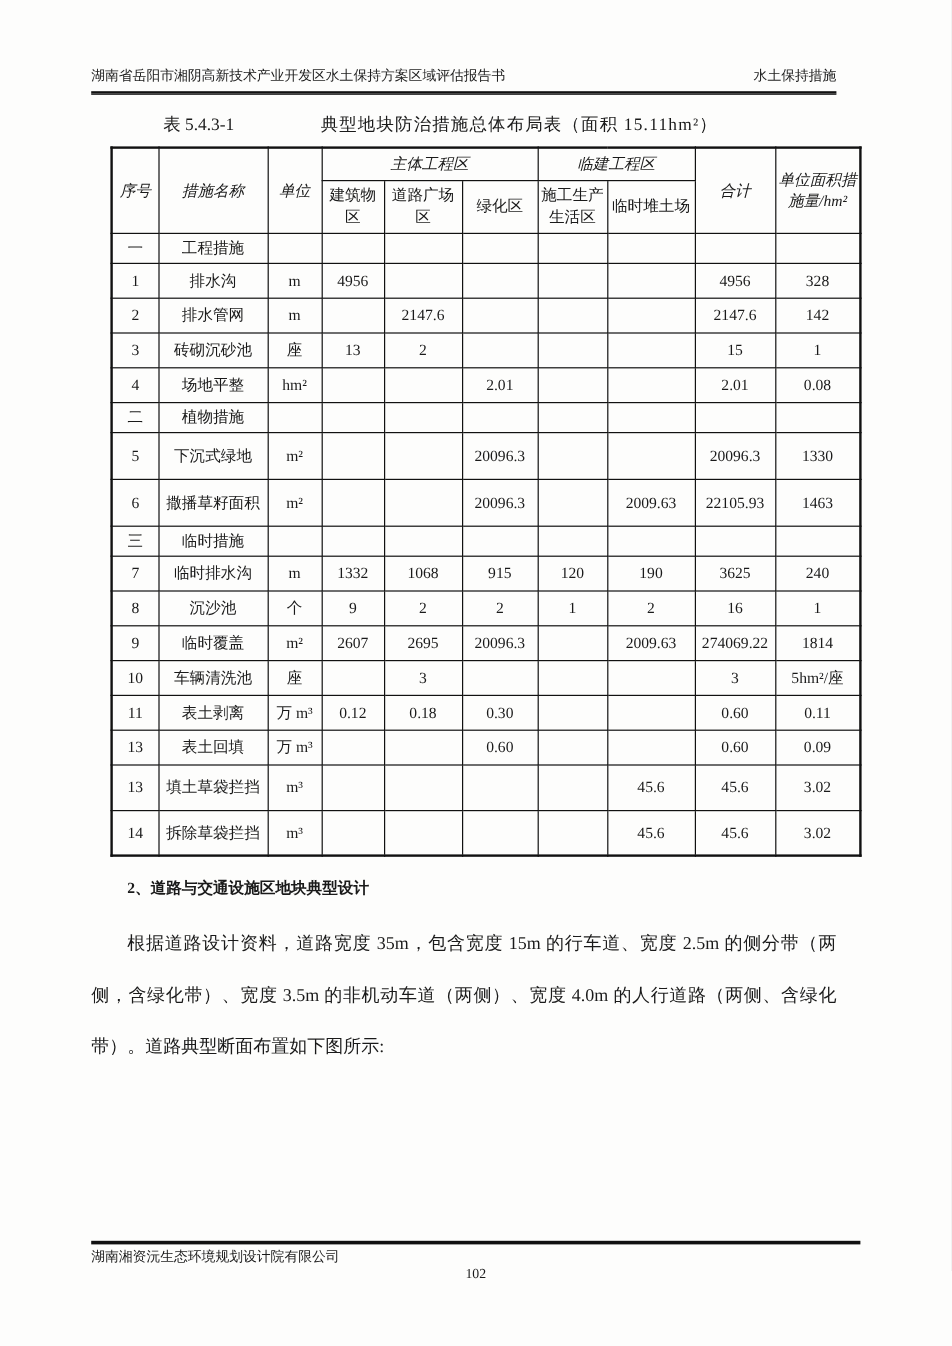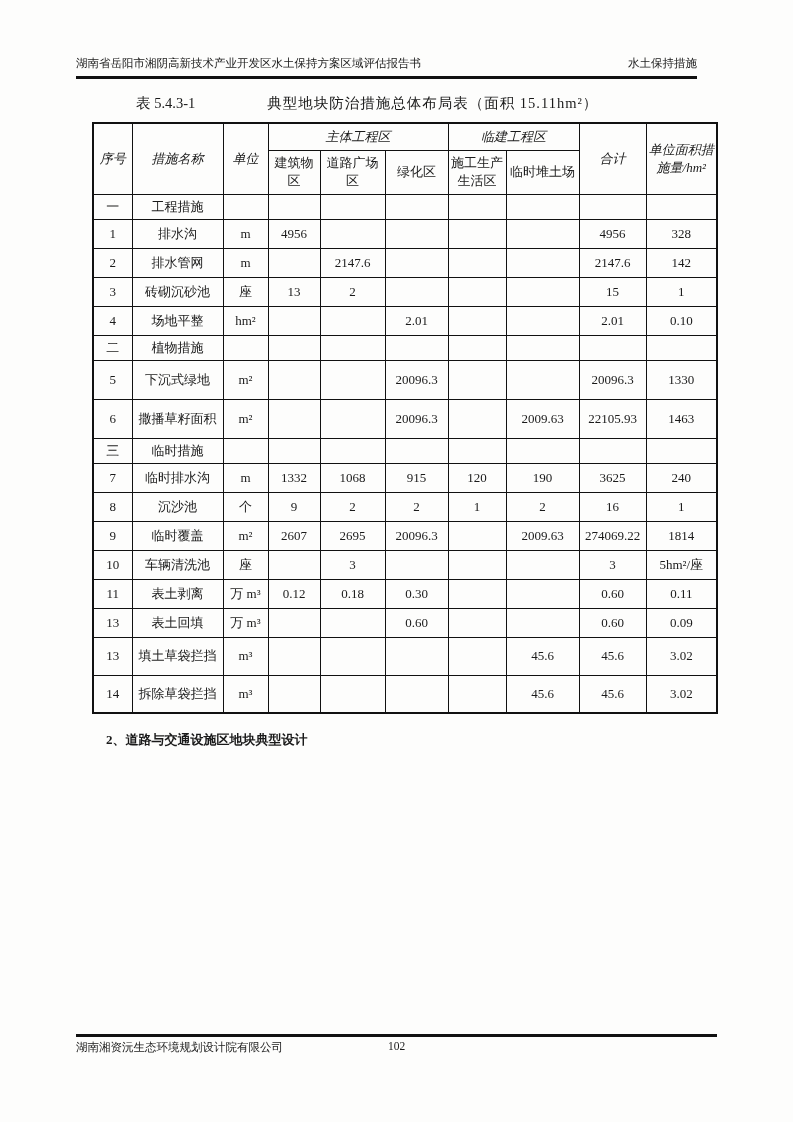--- a/index.html
+++ b/index.html
@@ -61,21 +61,21 @@
     font-size:15px;
     line-height:43px;
     text-align:justify;
     text-indent:2em;
   }
   
   .footer { position:absolute; left:76px; right:76px; top:1034px; }
   .ftr-rule { height:2px; border-top:1px solid #111; border-bottom:2px solid #111; margin-bottom:3px; }
   .ftr-row { position:relative; font-size:11.5px; height:18px; }
   .ftr-company { position:absolute; left:0; top:0; }
-  .ftr-page { position:absolute; left:50%; transform:translateX(-50%); top:0; }
+  .ftr-page { position:absolute; left:50%; transform:translateX(-50%); top:16px; }
 </style>
 </head>
 <body>
 
 <div class="page">
 
   <div class="hdr">
     <div class="hdr-row">
       <span>湖南省岳阳市湘阴高新技术产业开发区水土保持方案区域评估报告书</span>
       <span>水土保持措施</span>
@@ -171,21 +171,21 @@
         <tr>
           <td>4</td>
           <td>场地平整</td>
           <td>hm²</td>
           <td></td>
           <td></td>
           <td>2.01</td>
           <td></td>
           <td></td>
           <td>2.01</td>
-          <td>0.10</td>
+          <td>0.08</td>
         </tr>
         <tr>
           <td>二</td>
           <td>植物措施</td>
           <td></td>
           <td></td>
           <td></td>
           <td></td>
           <td></td>
           <td></td>
@@ -321,20 +321,21 @@
           <td></td>
           <td></td>
           <td>45.6</td>
           <td>45.6</td>
           <td>3.02</td>
         </tr>
       </tbody>
   </table>
 
   <div class="sec-heading">2、道路与交通设施区地块典型设计</div>
+  <p class="para">根据道路设计资料，道路宽度 35m，包含宽度 15m 的行车道、宽度 2.5m 的侧分带（两侧，含绿化带）、宽度 3.5m 的非机动车道（两侧）、宽度 4.0m 的人行道路（两侧、含绿化带）。道路典型断面布置如下图所示:</p>
 
   <div class="footer">
     <div class="ftr-rule"></div>
     <div class="ftr-row">
       <span class="ftr-company">湖南湘资沅生态环境规划设计院有限公司</span>
       <span class="ftr-page">102</span>
     </div>
   </div>
 
 </div>

